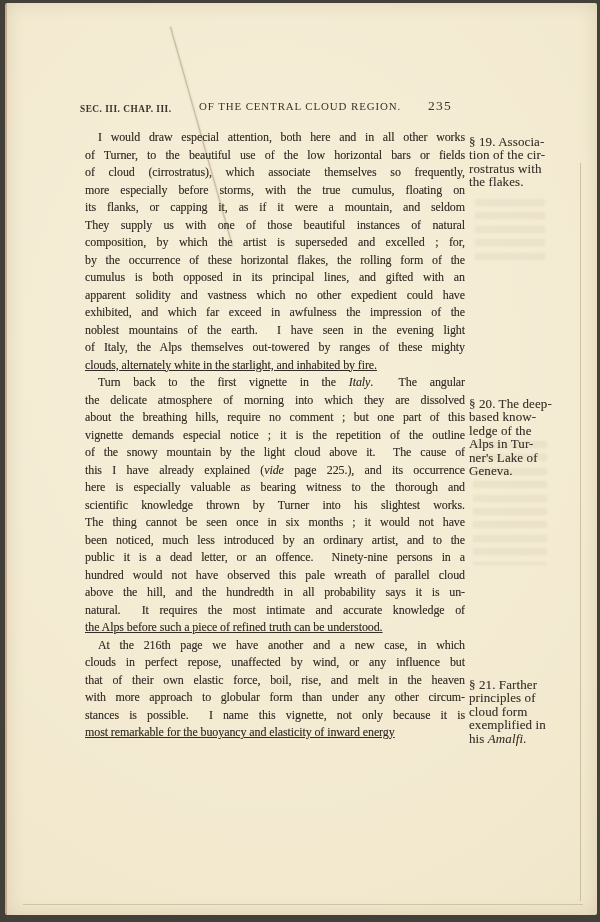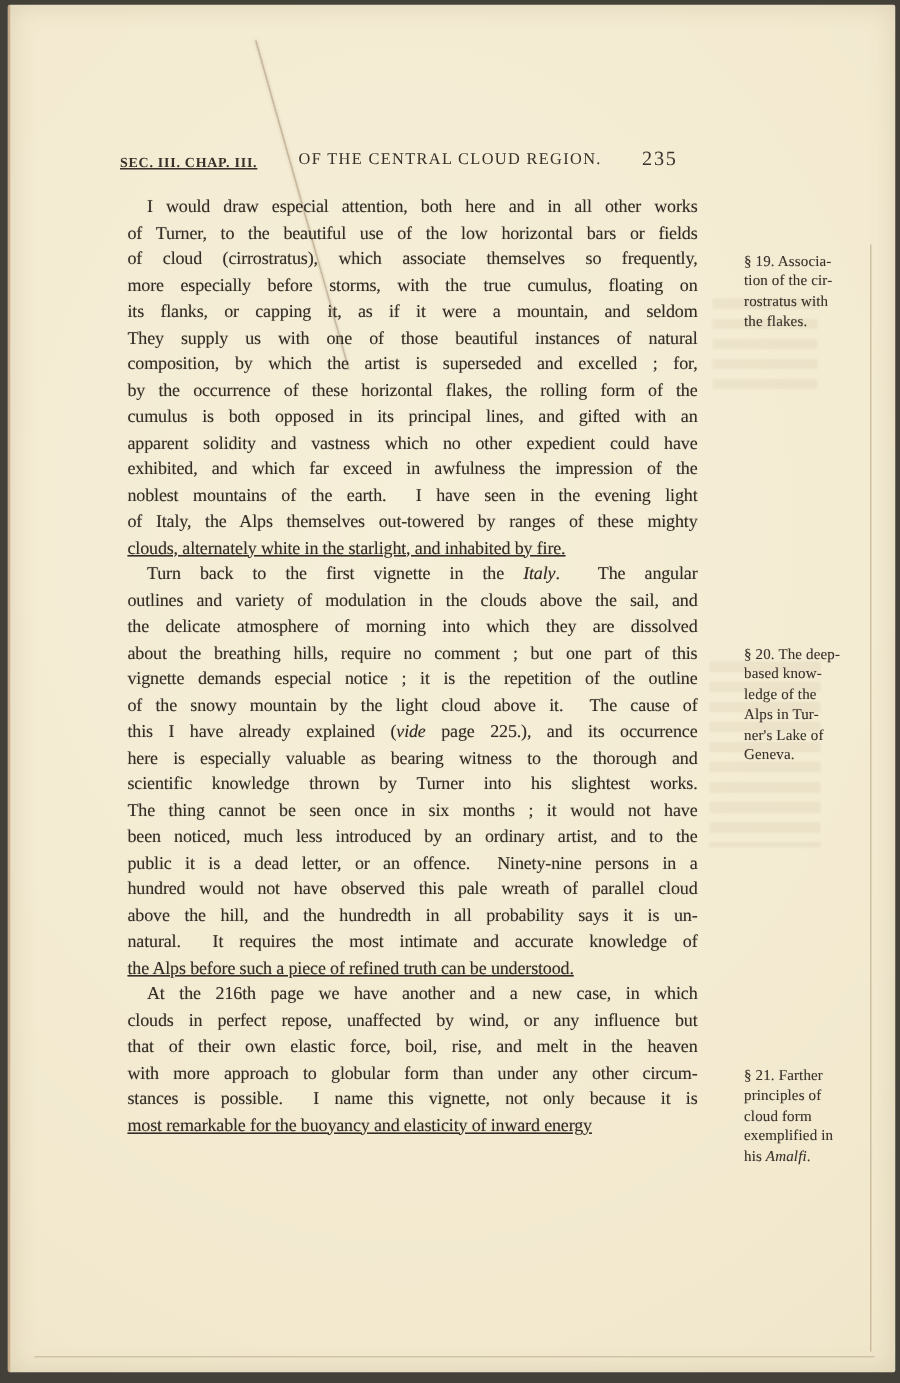--- a/index.html
+++ b/index.html
@@ -14,34 +14,34 @@
           background:rgba(140,118,88,.45);transform:rotate(-15.8deg);transform-origin:top left;
           box-shadow:0 0 2px rgba(140,118,88,.35);}
   .ghost{position:absolute;opacity:.5;filter:blur(.8px);
          background:repeating-linear-gradient(180deg, rgba(120,98,66,.13) 0 7px, rgba(0,0,0,0) 7px 13.4px);}
   .ghost-1{left:468px;top:196px;width:70px;height:64px;}
   .ghost-2{left:466px;top:438px;width:74px;height:124px;}
   .edge-r{position:absolute;right:16px;top:160px;bottom:14px;width:1px;background:rgba(146,125,90,.38);}
   .edge-b{position:absolute;left:16px;right:14px;bottom:10px;height:1px;background:rgba(146,125,90,.32);}
   
   .hdr{position:absolute;color:#38322a;white-space:nowrap;}
-  .hdr-sec{left:73px;top:101px;font-size:9.3px;letter-spacing:.5px;font-weight:bold;text-decoration:underline;}
+  .hdr-sec{left:73px;top:101px;font-size:9.3px;letter-spacing:.5px;font-weight:bold;}
   .hdr-title{left:171px;top:97px;font-size:10.9px;letter-spacing:.9px;margin-left:21px;}
   .hdr-no{left:421px;top:95px;font-size:13.5px;letter-spacing:1.2px;}
   
   .body{position:absolute;left:78px;top:126px;width:380px;color:#332d26;
         font-size:12px;line-height:17.5px;letter-spacing:-.1px;
         text-shadow:0 0 .6px rgba(58,50,40,.4);}
   .bl{text-align:justify;text-align-last:justify;height:17.5px;white-space:nowrap;}
   .bl.last{text-align-last:left;text-decoration:underline;}
   .bl.first{text-indent:13px;}
   
-  .note{position:absolute;left:489px;width:78px;color:#3a332b;
-        font-size:10px;line-height:13.4px;letter-spacing:.1px;
-        text-shadow:0 0 .5px rgba(58,50,40,.35);margin-top:33px;}
+  .note{position:absolute;left:462px;width:78px;color:#3a332b;
+        font-size:13px;line-height:13.4px;letter-spacing:.1px;
+        text-shadow:0 0 .5px rgba(58,50,40,.35);}
   .note-0{top:132px;} .note-1{top:394px;} .note-2{top:675px;}
   .nl{height:13.4px;white-space:nowrap;}
 </style>
 </head>
 <body>
 
 <div class="scan">
   <div class="page">
 
     <div class="crease"></div>
@@ -66,21 +66,20 @@
           <div class="bl">by the occurrence of these horizontal flakes, the rolling form of the</div>
           <div class="bl">cumulus is both opposed in its principal lines, and gifted with an</div>
           <div class="bl">apparent solidity and vastness which no other expedient could have</div>
           <div class="bl">exhibited, and which far exceed in awfulness the impression of the</div>
           <div class="bl">noblest mountains of the earth.&nbsp; I have seen in the evening light</div>
           <div class="bl">of Italy, the Alps themselves out-towered by ranges of these mighty</div>
           <div class="bl last">clouds, alternately white in the starlight, and inhabited by fire.</div>
         </div>
         <div class="para">
           <div class="bl first">Turn back to the first vignette in the <i>Italy</i>.&nbsp; The angular</div>
-          <div class="bl">outlines and variety of modulation in the clouds above the sail, and</div>
           <div class="bl">the delicate atmosphere of morning into which they are dissolved</div>
           <div class="bl">about the breathing hills, require no comment ; but one part of this</div>
           <div class="bl">vignette demands especial notice ; it is the repetition of the outline</div>
           <div class="bl">of the snowy mountain by the light cloud above it.&nbsp; The cause of</div>
           <div class="bl">this I have already explained (<i>vide</i> page 225.), and its occurrence</div>
           <div class="bl">here is especially valuable as bearing witness to the thorough and</div>
           <div class="bl">scientific knowledge thrown by Turner into his slightest works.</div>
           <div class="bl">The thing cannot be seen once in six months ; it would not have</div>
           <div class="bl">been noticed, much less introduced by an ordinary artist, and to the</div>
           <div class="bl">public it is a dead letter, or an offence.&nbsp; Ninety-nine persons in a</div>

